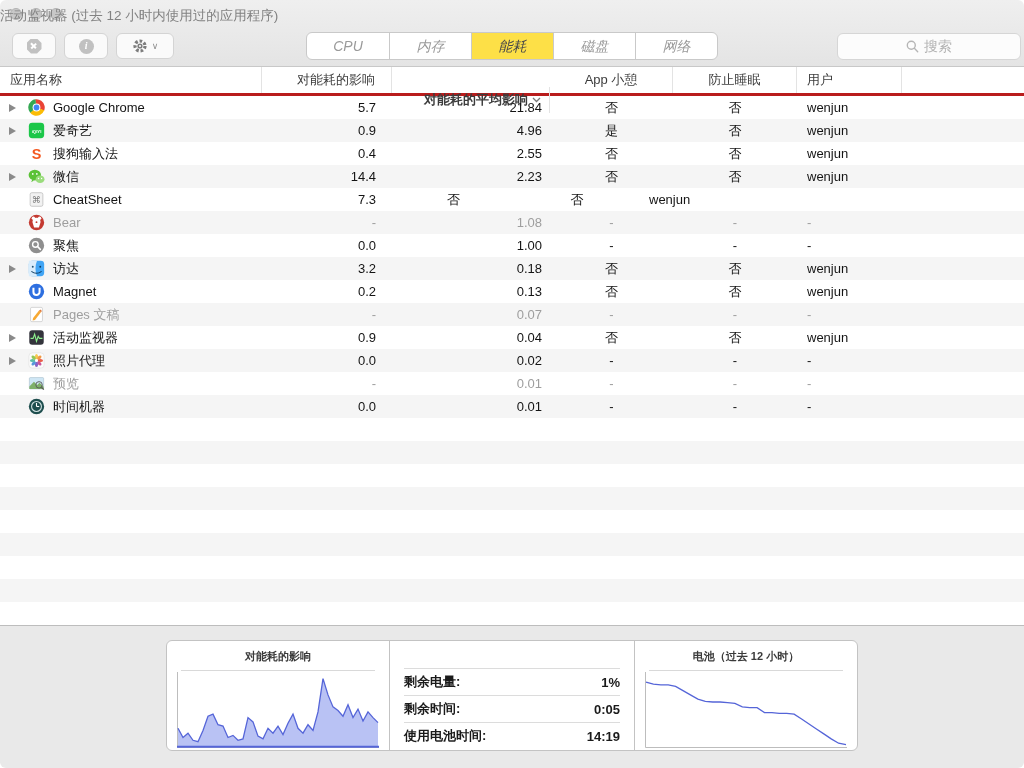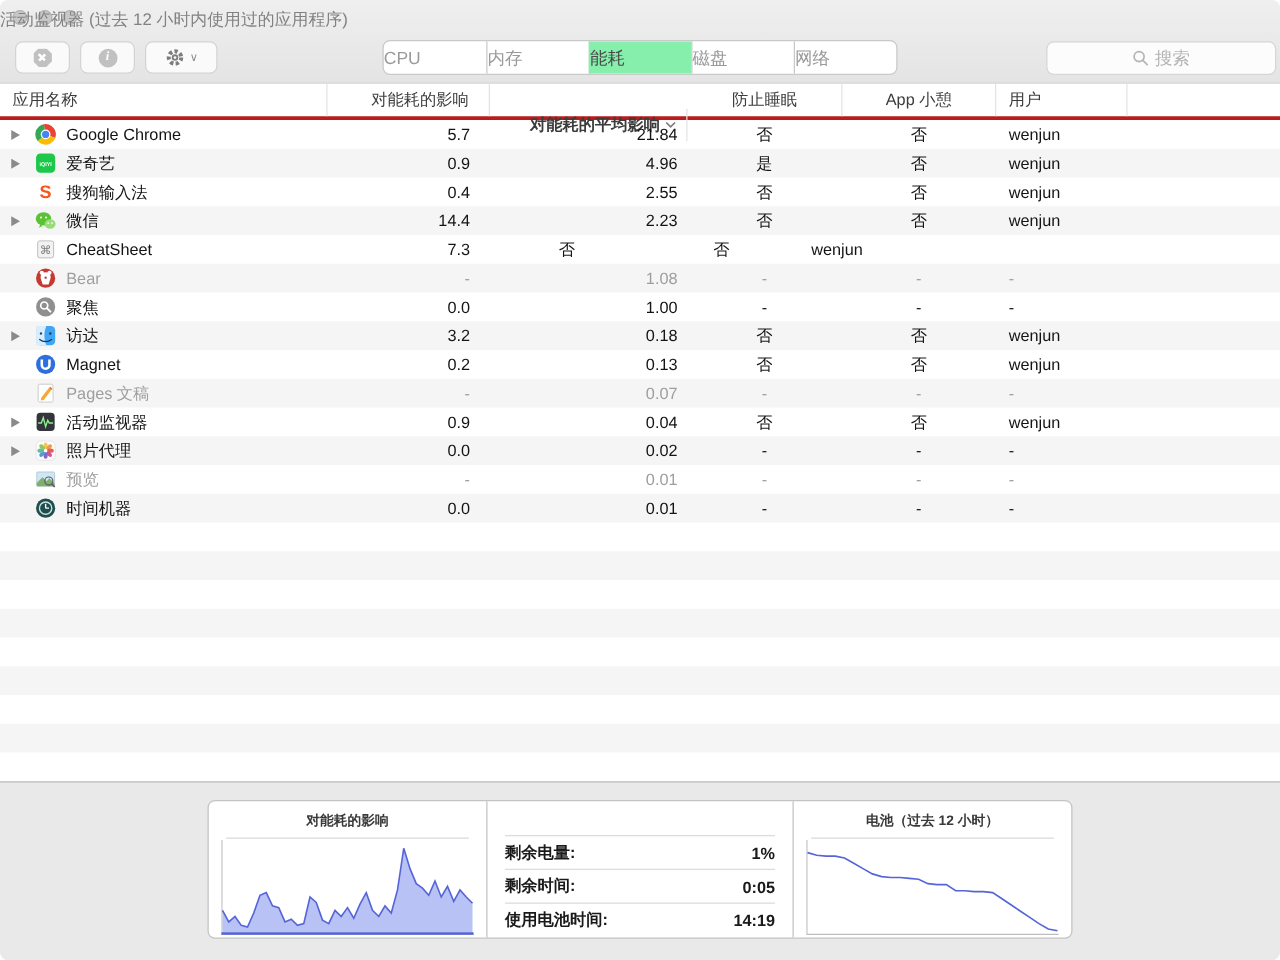--- a/index.html
+++ b/index.html
@@ -24,24 +24,24 @@
   .octx::before,.octx::after { content:""; position:absolute; left:3.8px; top:6.8px;
     width:7.4px; height:1.6px; background:#fff; }
   .octx::before { transform:rotate(45deg); } .octx::after { transform:rotate(-45deg); }
   .infoc { position:relative; width:15px; height:15px; border-radius:50%; background:#c1c1c1; }
   .infoc::after { content:"i"; position:absolute; left:6.2px; top:1.2px;
     font:italic bold 10px "Liberation Serif",serif; color:#fff; }
   .chev { font-size:9px; color:#8d8d8d; line-height:1; }
 
   .segments { position:absolute; top:32px; left:50%; transform:translateX(-50%);
     display:flex; border:1px solid #c9c9c9; border-radius:6px; overflow:hidden; background:#fff; }
-  .seg { width:82px; height:26px; line-height:26px; text-align:left;
-    font-size:14px; color:#9a9a9a; border-left:1px solid #c9c9c9; cursor:default; }
+  .seg { width:82px; height:26px; line-height:26px; text-align:center;
+    font-size:14px; color:#9a9a9a; border-left:1px solid #c9c9c9; cursor:default;font-style:italic; }
   .seg:first-child { border-left:none; }
-  .seg.sel { background:#86efac; color:#4a4a4a; }
+  .seg.sel { background:#fde047; color:#4a4a4a; }
 
   .search { position:absolute; top:33px; right:3px; width:184px; height:27px;
     background:#fcfcfc; border:1px solid #d6d6d6; border-radius:6px;
     display:flex; align-items:center; justify-content:center; gap:5px; }
   .search .ph { font-size:14px; color:#b3b3b3; }
 
   
   .thead { position:absolute; top:67px; left:0; width:100%; height:29px; background:#fff;
     display:flex; align-items:center; border-bottom:3px solid #b91c1c; font-size:13px; color:#3c3c3c; }
   .thead .hc { height:100%; display:flex; align-items:center; border-right:1px solid #e3e3e3; }
@@ -133,25 +133,25 @@
       </div>
     <div class="hc cw1 ar">
         <span>对能耗的影响</span>
       </div>
     <div class="hc cw2 ar2 hsorted">
       <span>对能耗的平均影响</span>
       <svg width="9" height="6" viewBox="0 0 9 6">
         <path d="M1 1 L4.5 4.5 L8 1" stroke="#7a7a7a" stroke-width="1.3" fill="none"></path>
       </svg>
     </div>
+    <div class="hc cw3 ac">
+        <span>App 小憩</span>
+      </div>
     <div class="hc cw4 ac">
         <span>防止睡眠</span>
-      </div>
-    <div class="hc cw3 ac">
-        <span>App 小憩</span>
       </div>
     <div class="hc cw5 al">
         <span>用户</span>
       </div>
     <div class="hc cw6 al">
         <span></span>
       </div>
   </div>
 
   <div class="tbody" id="rows">

